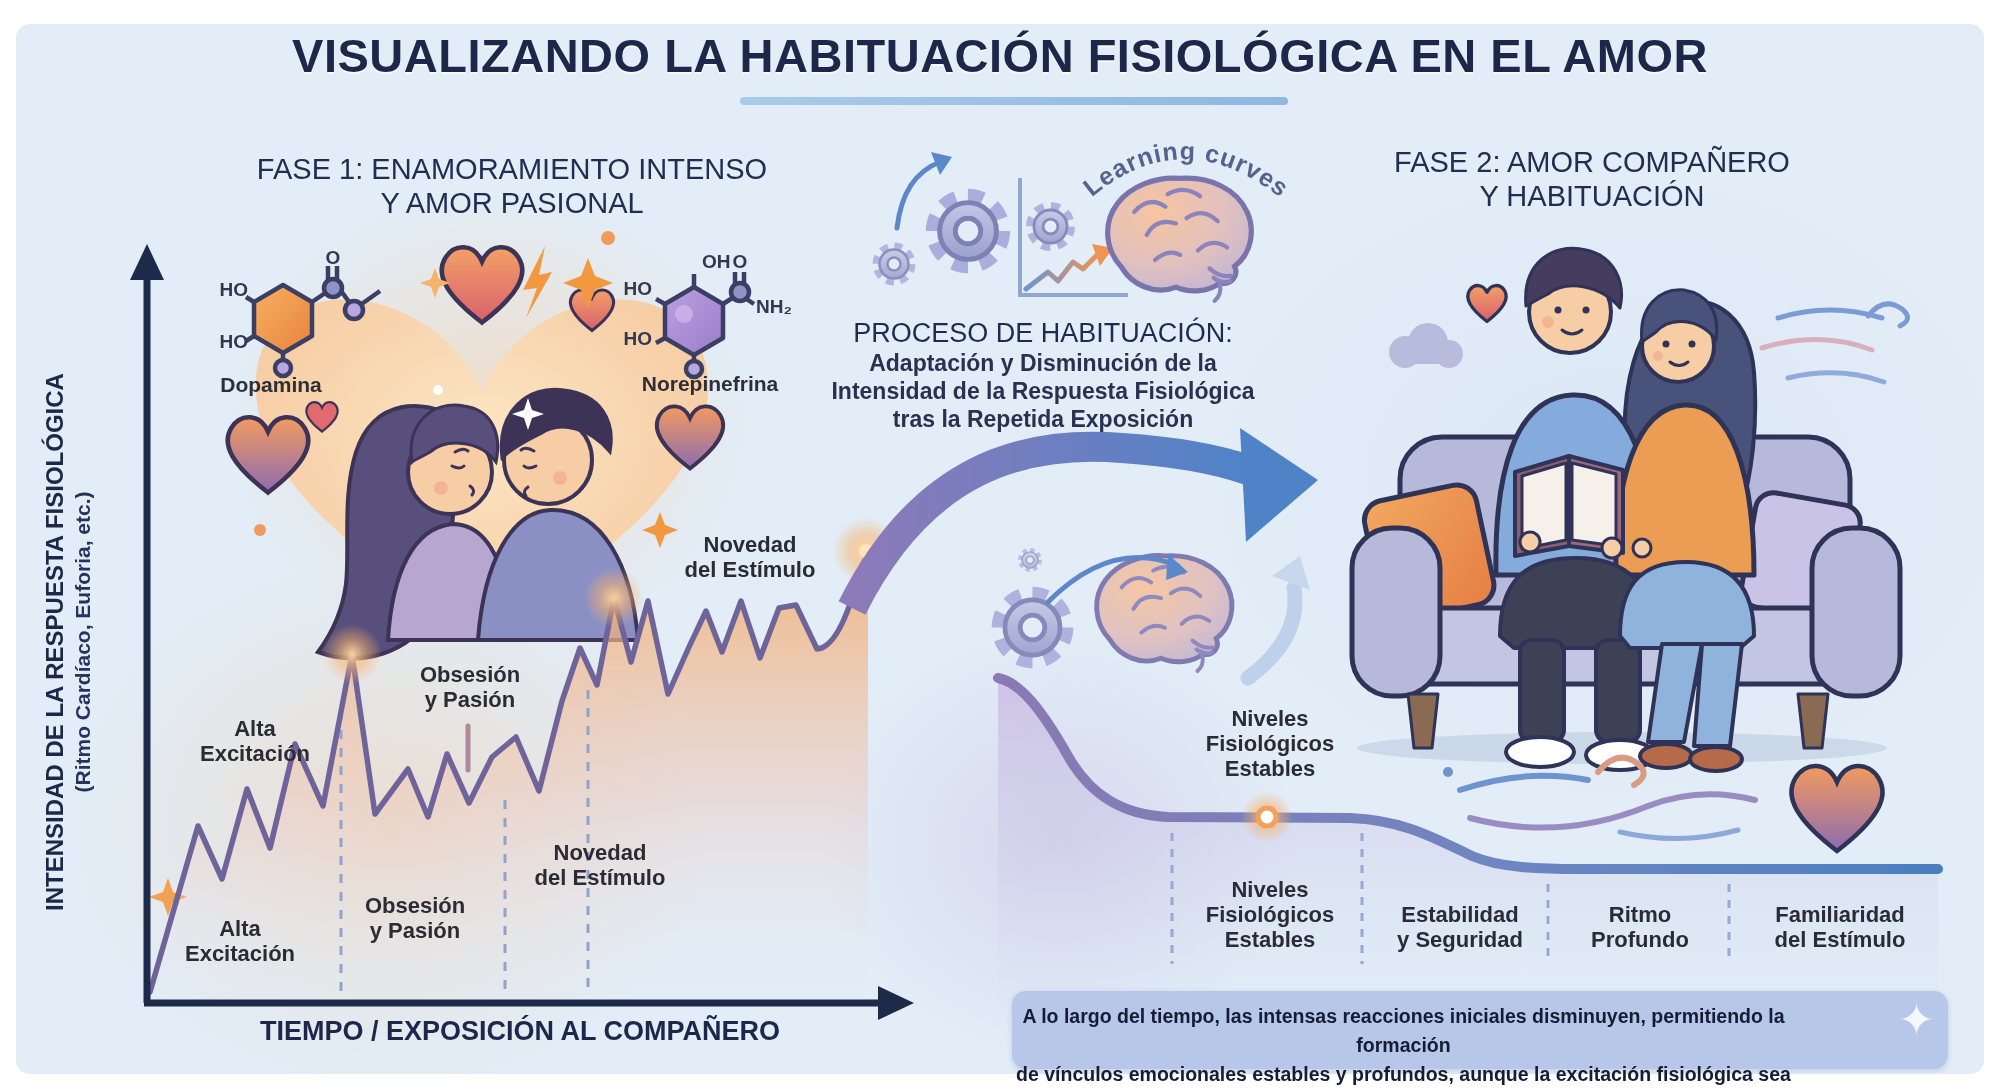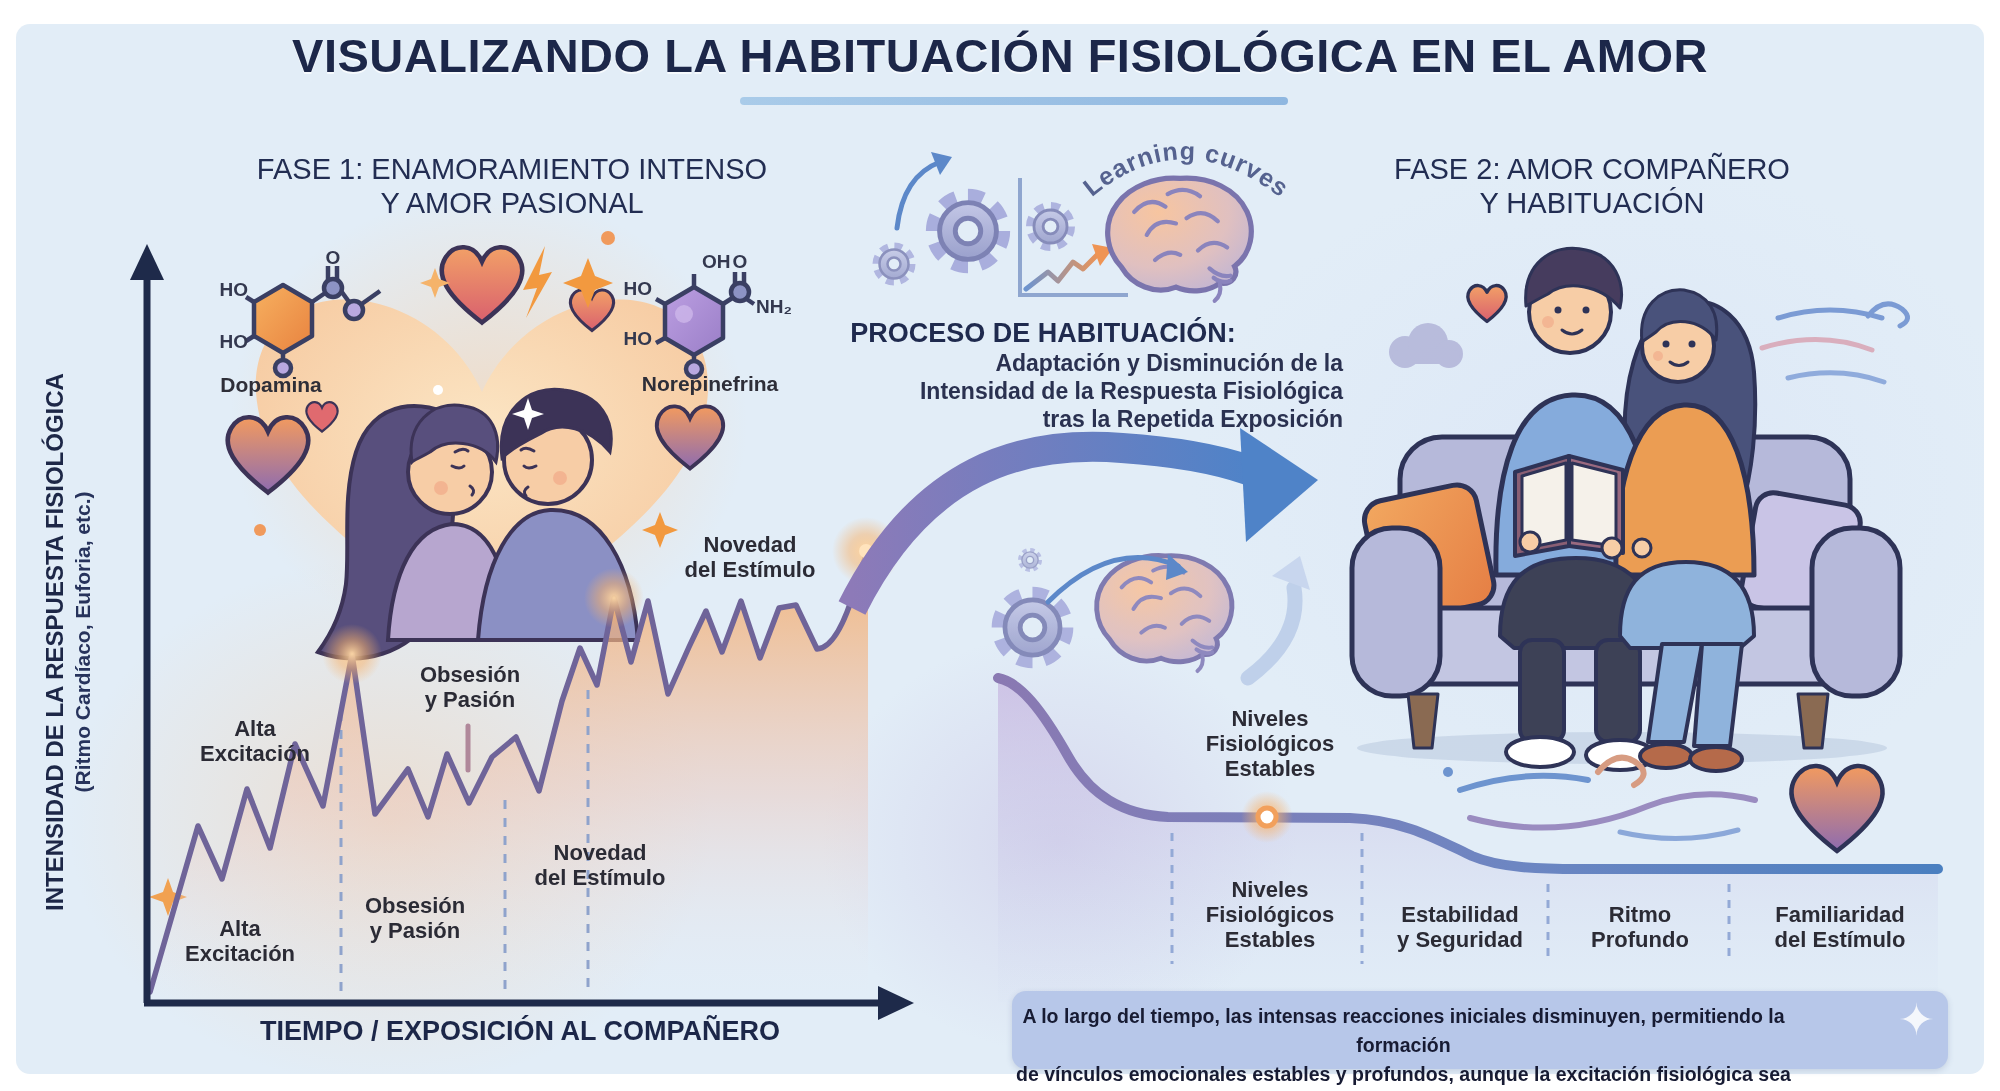--- a/index.html
+++ b/index.html
@@ -12,22 +12,22 @@
       radial-gradient(340px 300px at 53% 78%, rgba(186,166,216,.30), rgba(186,166,216,0) 70%),
       radial-gradient(560px 440px at 81% 44%, rgba(216,227,246,.55), rgba(216,227,246,0) 75%),
       #e2edf7;}
   .abs{position:absolute;}
   .title{width:2000px;text-align:center;font-size:47px;font-weight:700;letter-spacing:.5px;
          color:#1c2749;text-shadow:0 2px 0 rgba(255,255,255,.7);}
   .underline{background:linear-gradient(90deg,#a9cbe9,#8fb7e0);border-radius:4px;}
   .fase{width:600px;text-align:center;font-size:29px;line-height:34px;font-weight:400;color:#222d52;}
   .chem-label{font-size:21px;font-weight:700;color:#2e2e38;text-align:center;}
   .atom{font-size:19px;font-weight:700;color:#33384f;}
-  .proc-head{width:600px;text-align:center;font-size:27px;font-weight:700;color:#1f2a4e;}
-  .proc-line{width:600px;text-align:right;font-size:23px;line-height:28px;font-weight:600;color:#2a3150;}
+  .proc-head{width:600px;text-align:center;font-size:27px;font-weight:400;color:#1f2a4e;}
+  .proc-line{width:600px;text-align:center;font-size:23px;line-height:28px;font-weight:600;color:#2a3150;}
   .ann{width:190px;text-align:center;font-size:22px;line-height:25px;font-weight:700;color:#2b2b35;}
   .axis-x{width:600px;text-align:center;font-size:27px;font-weight:800;color:#1c2749;}
   .yaxis-wrap{width:780px;height:88px;transform:rotate(-90deg);text-align:center;}
   .yaxis-l1{font-size:24px;font-weight:800;color:#1d2747;line-height:30px;}
   .yaxis-l2{font-size:21px;font-weight:700;color:#27335c;line-height:26px;}
   .footer-box{width:936px;height:78px;background:#b7c7e9;border-radius:14px;
     box-shadow:0 2px 6px rgba(60,80,130,.18);}
   .footer-text{width:783px;text-align:center;font-size:19.5px;line-height:29px;font-weight:600;color:#171b33;}
   .sparkle{font-size:44px;color:rgba(255,255,255,.85);}
 </style>
@@ -356,21 +356,21 @@
     </g>
   </svg>
 
   <div class="abs title" style="left:0;top:28px">VISUALIZANDO LA HABITUACIÓN FISIOLÓGICA EN EL AMOR</div>
   <div class="abs underline" style="left:740px;top:97px;width:548px;height:8px"></div>
 
   <div class="abs fase" style="left:212px;top:152px">
     <div>FASE 1: ENAMORAMIENTO INTENSO</div>
     <div>Y AMOR PASIONAL</div>
   </div>
-  <div class="abs fase" style="left:1292px;top:152px">
+  <div class="abs fase" style="left:1292px;top:145px">
     <div>FASE 2: AMOR COMPAÑERO</div>
     <div>Y HABITUACIÓN</div>
   </div>
 
   <span class="abs atom" style="left:204px;top:279px;width:44px;text-align:right">HO</span>
   <span class="abs atom" style="left:204px;top:331px;width:44px;text-align:right">HO</span>
   <span class="abs atom" style="left:318px;top:247px;width:30px;text-align:center">O</span>
   <div class="abs chem-label" style="left:186px;top:373px;width:170px">Dopamina</div>
 
   <span class="abs atom" style="left:702px;top:251px;width:50px;">OH</span>

